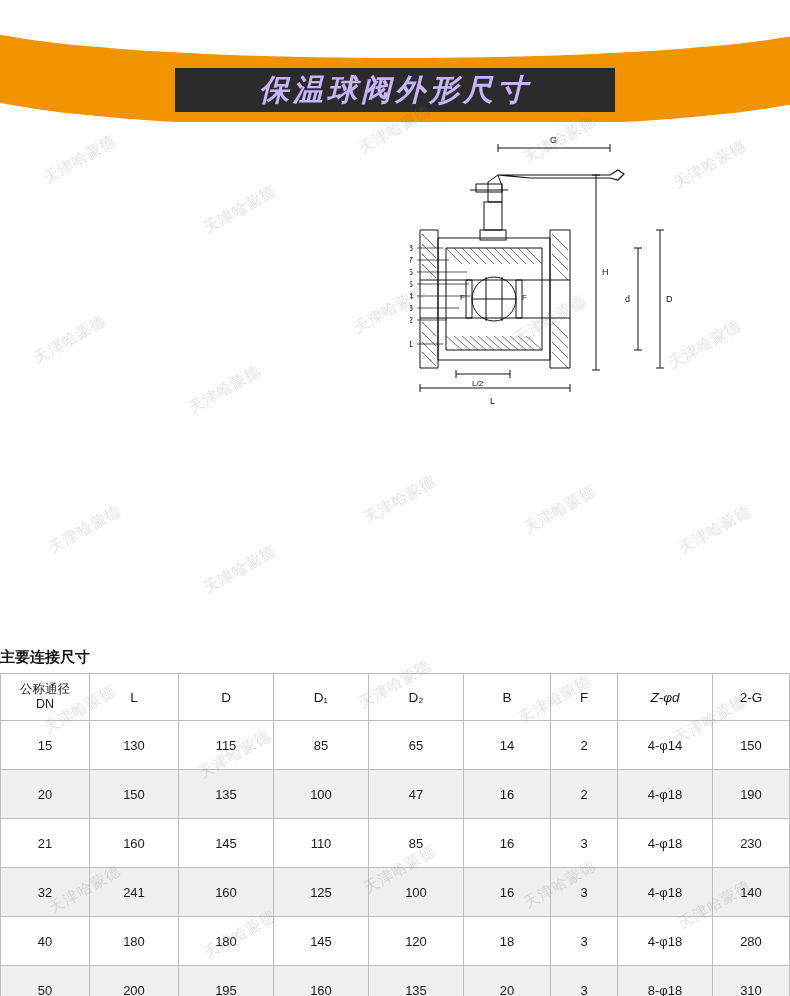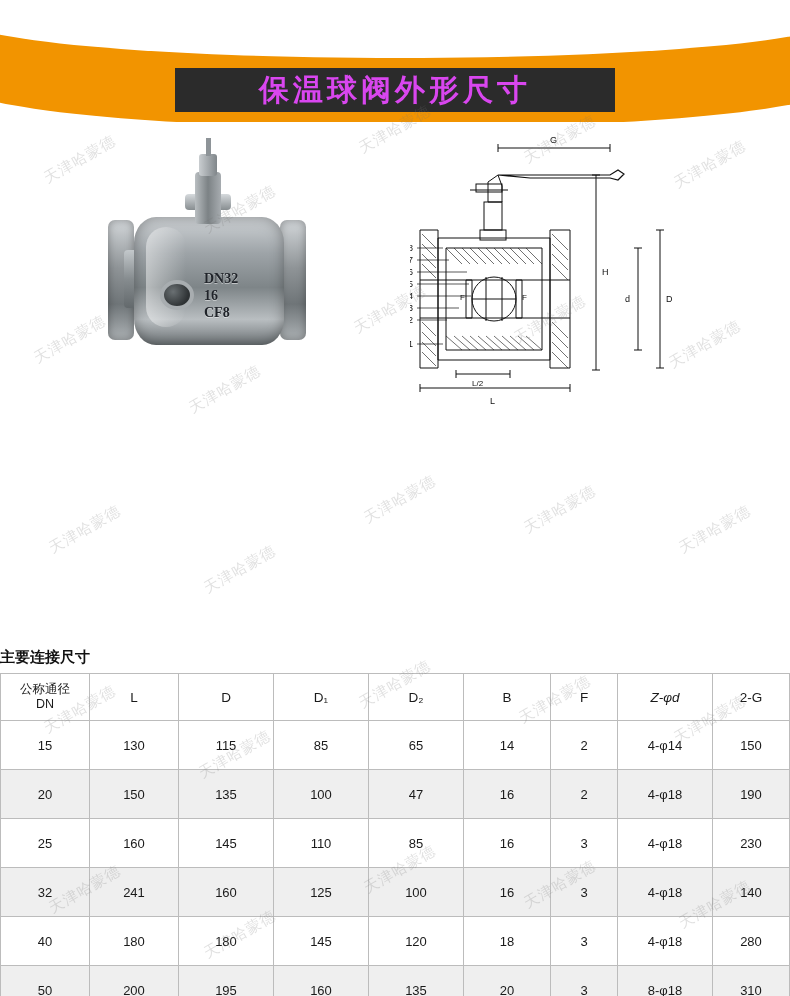--- a/index.html
+++ b/index.html
@@ -46,25 +46,26 @@
     left: 175px;
     top: 68px;
     width: 440px;
     height: 44px;
     background: #2b2b2b;
     display: flex;
     align-items: center;
     justify-content: center;
   }
   .banner-title {
-    color: #d946ef;
+    color: #c4b5fd;
     font-size: 30px;
     font-weight: bold;
     letter-spacing: 4px;
     font-family: "DejaVu Sans", sans-serif;
+    font-style: italic;
   }
 
   
   .wm-layer {
     position: absolute;
     left: 0; top: 0;
     width: 790px; height: 996px;
     pointer-events: none;
     z-index: 30;
   }
@@ -252,37 +253,20 @@
 <div class="banner">
   <div class="banner-curve"></div>
   <div class="banner-curve-inner"></div>
   <div class="banner-title-box">
     <span class="banner-title">保温球阀外形尺寸</span>
   </div>
 </div>
 
 <div class="product-area">
 
-  <div class="photo">
-    <div class="flange-l"></div>
-    <div class="flange-r"></div>
-    <div class="stub-l"></div>
-    <div class="stub-r"></div>
-    <div class="body-main"></div>
-    <div class="stem-collar"></div>
-    <div class="stem"></div>
-    <div class="stem-top"></div>
-    <div class="stem-pin"></div>
-    <div class="jacket-port"></div>
-    <div class="photo-text">
-      <div>DN32</div>
-      <div>16</div>
-      <div>CF8</div>
-    </div>
-  </div>
 
   <div class="drawing">
     <svg width="368" height="280" viewBox="0 0 368 280" xmlns="http://www.w3.org/2000/svg">
       <g stroke="#111" fill="none" stroke-width="1">
 
         <path d="M88 45 L200 45 L208 40 L214 44 L208 50 L200 48 L120 48 Z" stroke-width="1.2"></path>
         <path d="M88 45 L78 52 L78 72 L92 72 L92 56 Z"></path>
         <path d="M60 60 L98 60"></path>
         <rect x="66" y="54" width="26" height="8"></rect>
 
@@ -391,21 +375,21 @@
       <td>150</td>
       <td>135</td>
       <td>100</td>
       <td>47</td>
       <td>16</td>
       <td>2</td>
       <td>4-φ18</td>
       <td>190</td>
     </tr>
     <tr>
-      <td>25</td>
+      <td>21</td>
       <td>160</td>
       <td>145</td>
       <td>110</td>
       <td>85</td>
       <td>16</td>
       <td>3</td>
       <td>4-φ18</td>
       <td>230</td>
     </tr>
     <tr>

